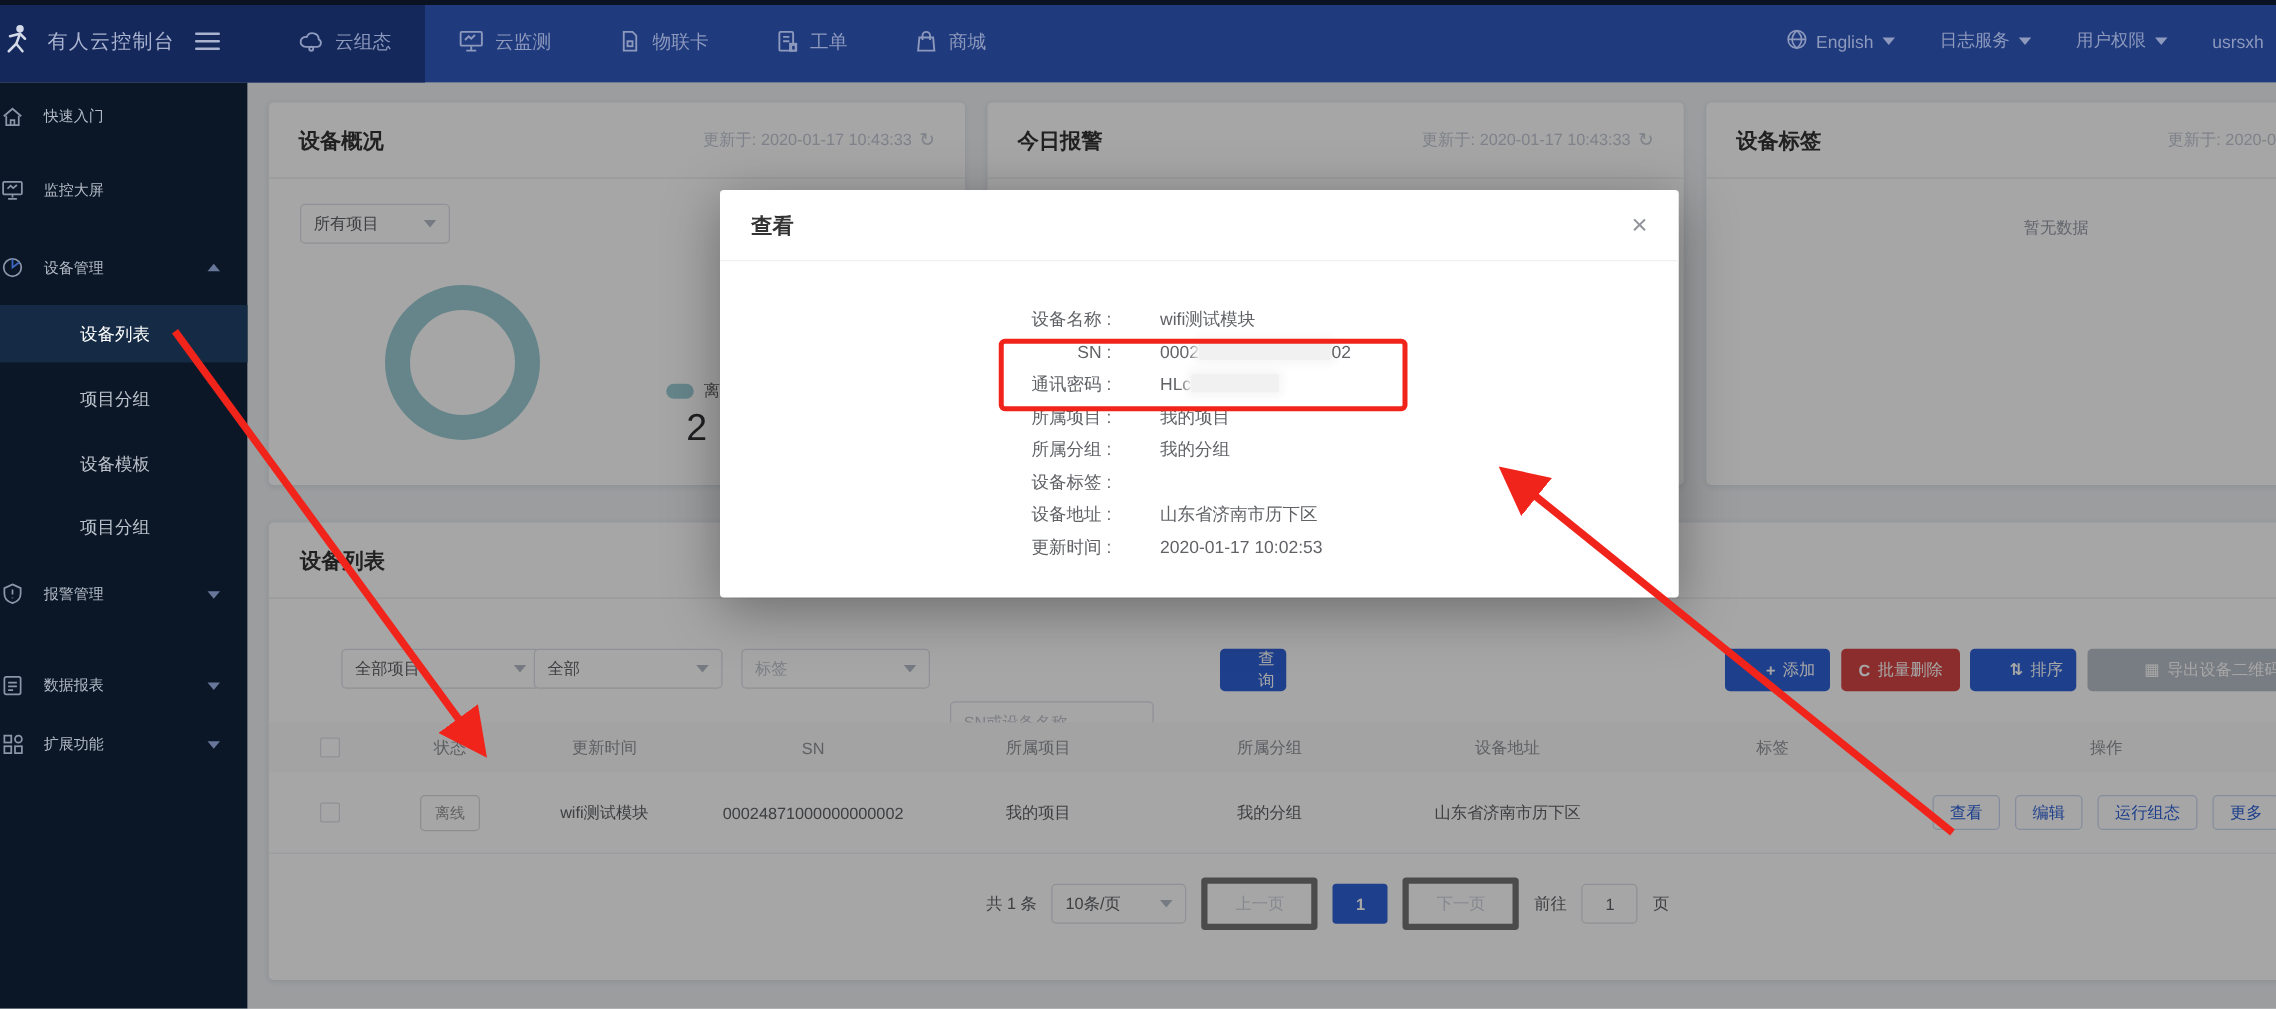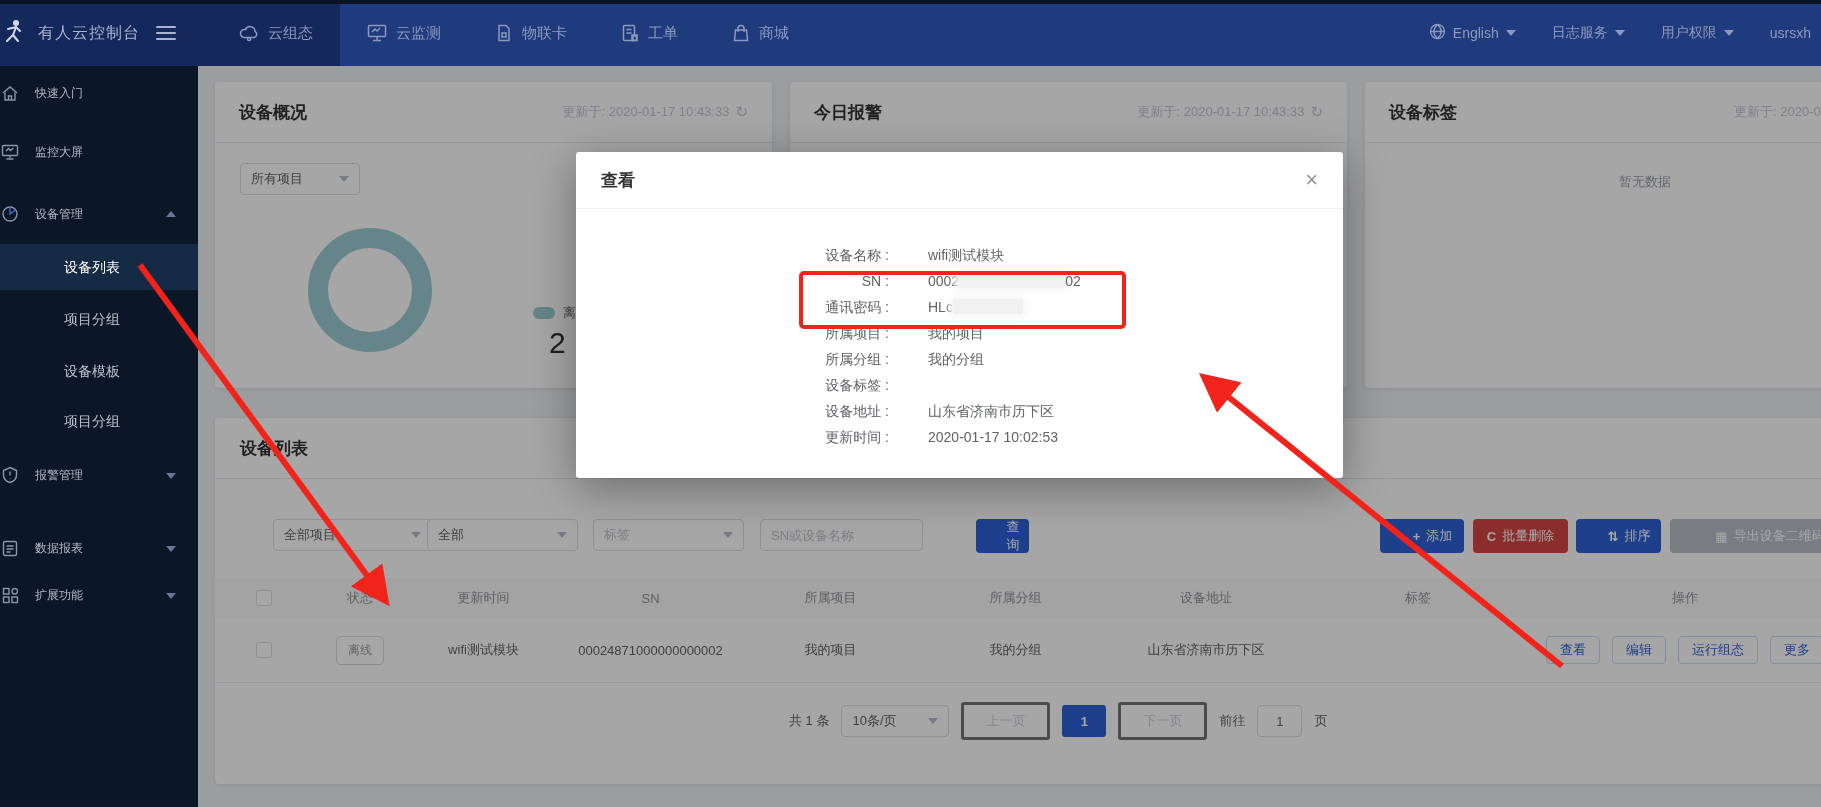--- a/index.html
+++ b/index.html
@@ -55,21 +55,21 @@
   .tbl-head,.tbl-row{position:absolute;left:0;width:1875px;display:grid;grid-template-columns:98px 94px 153px 181px 179px 191px 190px 234px 300px 1fr;align-items:center;}
   .tbl-head{top:160px;height:40px;background:#fafafa;font-size:13px;color:#909399;}
   .tbl-row{top:200px;height:64px;font-size:13px;color:#606266;border-bottom:1px solid #ebeef5;background:#fff;}
   .cell{text-align:center;}
   .chk{width:14px;height:14px;border:1px solid #dcdfe6;border-radius:2px;background:#fff;margin:0 auto;cursor:pointer;}
   .badge{display:inline-block;padding:5px 11px;border:1px solid #d9d9d9;border-radius:4px;color:#999;font-size:12px;}
   .row-actions{display:flex;justify-content:center;gap:12px;}
   .row-btn{height:28px;padding:0 13px;border:1px solid #ccd9f2;border-radius:4px;background:#fff;color:#2f62d8;font-size:13px;cursor:pointer;font-family:inherit;white-space:nowrap;}
   .pager{position:absolute;top:284px;left:574px;display:flex;align-items:center;gap:12px;font-size:13px;color:#606266;}
   .pg-select{width:108px;height:32px;border:1px solid #dcdfe6;border-radius:4px;display:flex;align-items:center;justify-content:space-between;padding:0 10px;box-sizing:border-box;color:#606266;cursor:pointer;}
-  .pg-btn{width:83px;height:32px;border:3px solid #737373;border-radius:3px;background:#fff;color:#ced2db;display:flex;align-items:center;justify-content:center;cursor:default;}
+  .pg-btn{width:83px;height:32px;border:5px solid #737373;border-radius:3px;background:#fff;color:#ced2db;display:flex;align-items:center;justify-content:center;cursor:default;}
   .pg-cur{width:44px;height:32px;border-radius:3px;background:#2f62d8;color:#fff;display:flex;align-items:center;justify-content:center;font-weight:bold;cursor:pointer;}
   .pg-input{width:45px;height:32px;border:1px solid #dcdfe6;border-radius:4px;text-align:center;font-size:13px;color:#606266;box-sizing:border-box;outline:none;font-family:inherit;}
   
   .dim{position:absolute;left:198px;top:66px;width:1623px;height:741px;background:rgba(0,0,0,.35);z-index:5;}
   .modal{position:absolute;left:576px;top:152px;width:767px;height:326px;background:#fff;border-radius:3px;box-shadow:0 10px 45px rgba(0,0,0,.35);z-index:10;}
   .modal-head{height:56px;display:flex;align-items:center;justify-content:space-between;padding:0 25px;border-bottom:1px solid #eef0f4;}
   .modal-title{font-size:17px;font-weight:bold;color:#333;}
   .modal-close{font-size:22px;color:#909399;cursor:pointer;line-height:1;}
   .field-row{position:absolute;left:0;width:100%;display:flex;font-size:14px;color:#606266;}
   .fl{width:313px;text-align:right;white-space:nowrap;}
@@ -302,21 +302,21 @@
       <span class="sel-caret"></span>
     </div>
     <div class="f-select" style="left:212px;width:151px;">
       <span>全部</span>
       <span class="sel-caret"></span>
     </div>
     <div class="f-select" style="left:378px;width:151px;">
       <span class="placeholder">标签</span>
       <span class="sel-caret"></span>
     </div>
-    <input class="f-input" style="left: 545px; width: 163px;" placeholder="SN或设备名称">
+    <input class="f-input" style="left: 545px; width: 163px; margin-top: 42px;" placeholder="SN或设备名称">
     <button class="btn btn-primary" style="left:761px;width:53px;">
       <span>查询</span>
     </button>
     <button class="btn btn-primary" style="left:1165px;width:84px;">
       <span class="btn-ico">+</span>
       <span>添加</span>
     </button>
     <button class="btn btn-danger" style="left:1258px;width:95px;">
       <span class="btn-ico">C</span>
       <span>批量删除</span>

